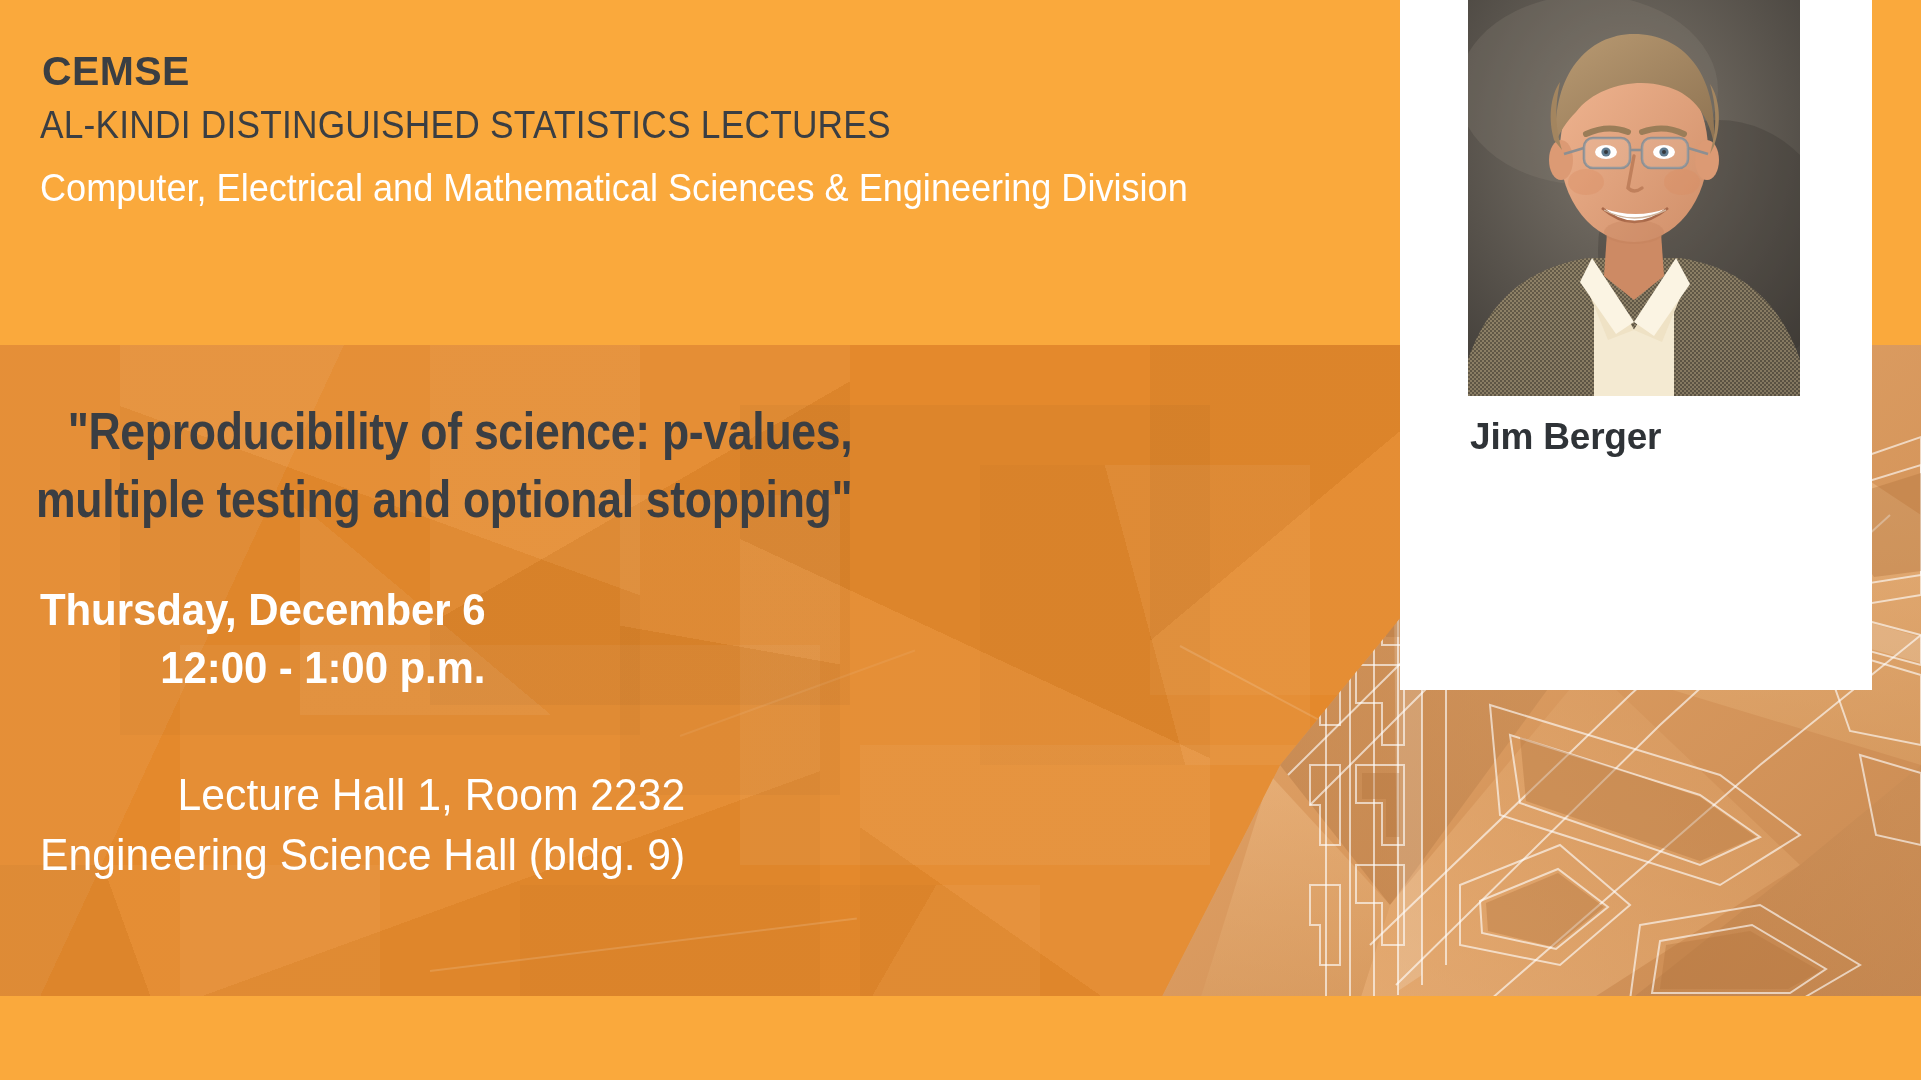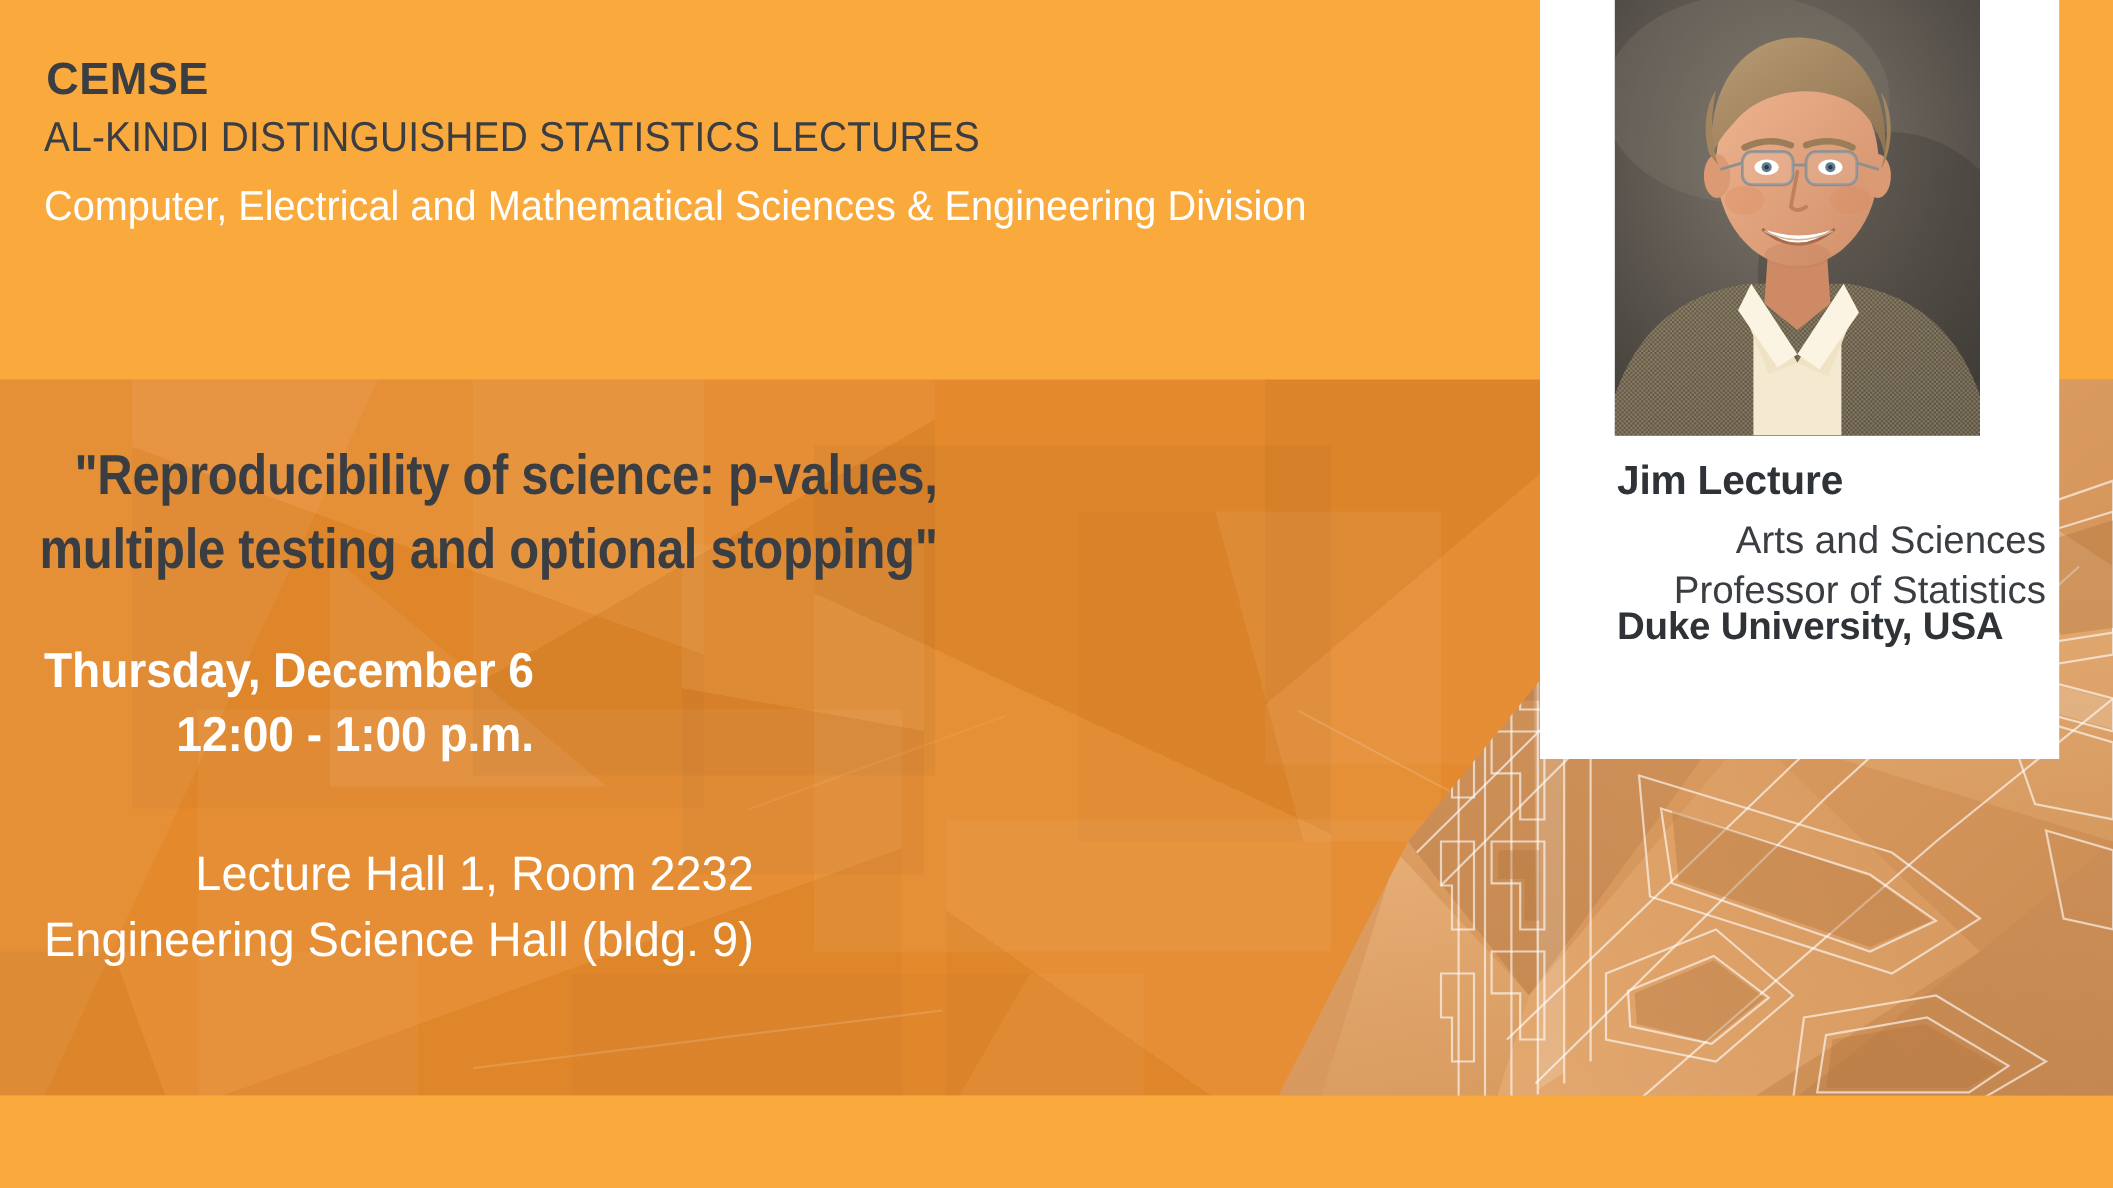--- a/index.html
+++ b/index.html
@@ -353,19 +353,16 @@
         <path d="M134,208 Q166,236 200,208" stroke="#a9694a" stroke-width="2.6" fill="none"></path>
         <path d="M136,210 Q166,226 198,210" stroke="#d0b49b" stroke-width="1.4" fill="none"></path>
 
         <ellipse cx="118" cy="182" rx="18" ry="13" fill="#d98c62" opacity=".35"></ellipse>
         <ellipse cx="214" cy="182" rx="18" ry="13" fill="#d98c62" opacity=".35"></ellipse>
 
         <ellipse cx="166" cy="232" rx="30" ry="12" fill="#c07f5a" opacity=".3"></ellipse>
       </svg>
     </div>
 
-    <div class="sp-name">Jim Lecture</div>
-    <div class="sp-lines">Arts and Sciences
-Professor of Statistics</div>
-    <div class="sp-affil">Duke University, USA</div>
+    <div class="sp-name">Jim Berger</div>
   </div>
 
 </div>
 
 </body></html>

